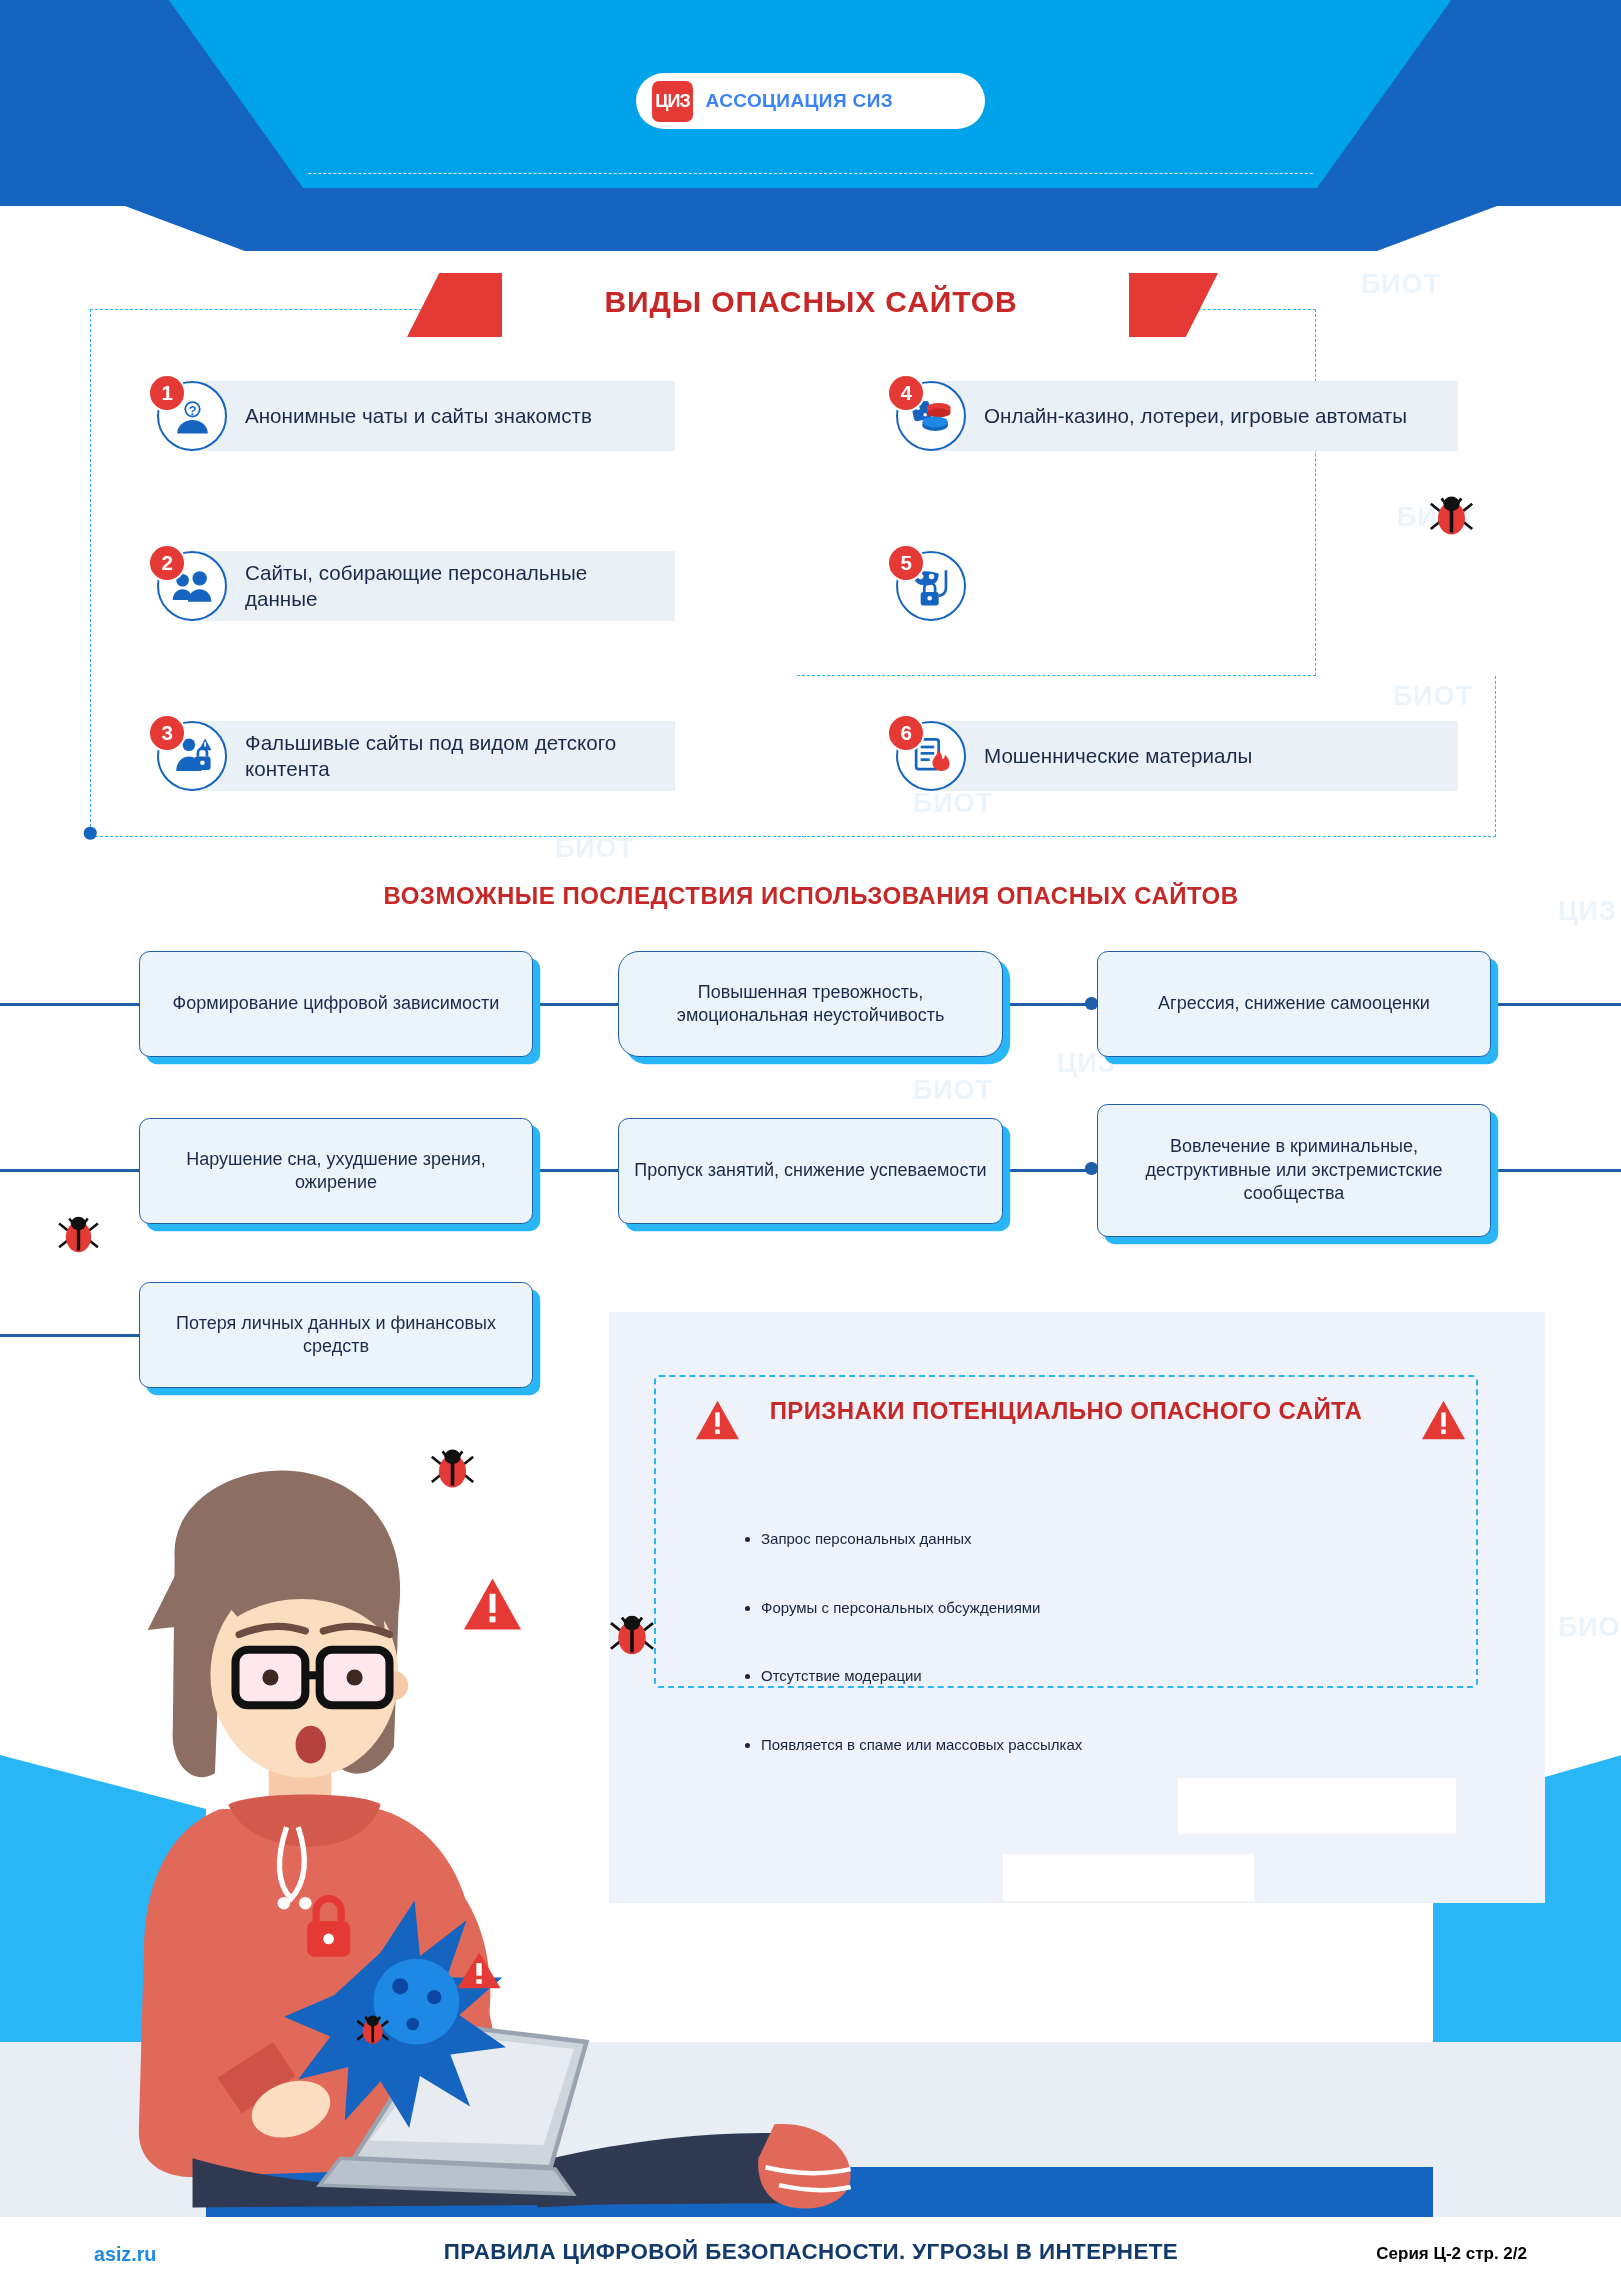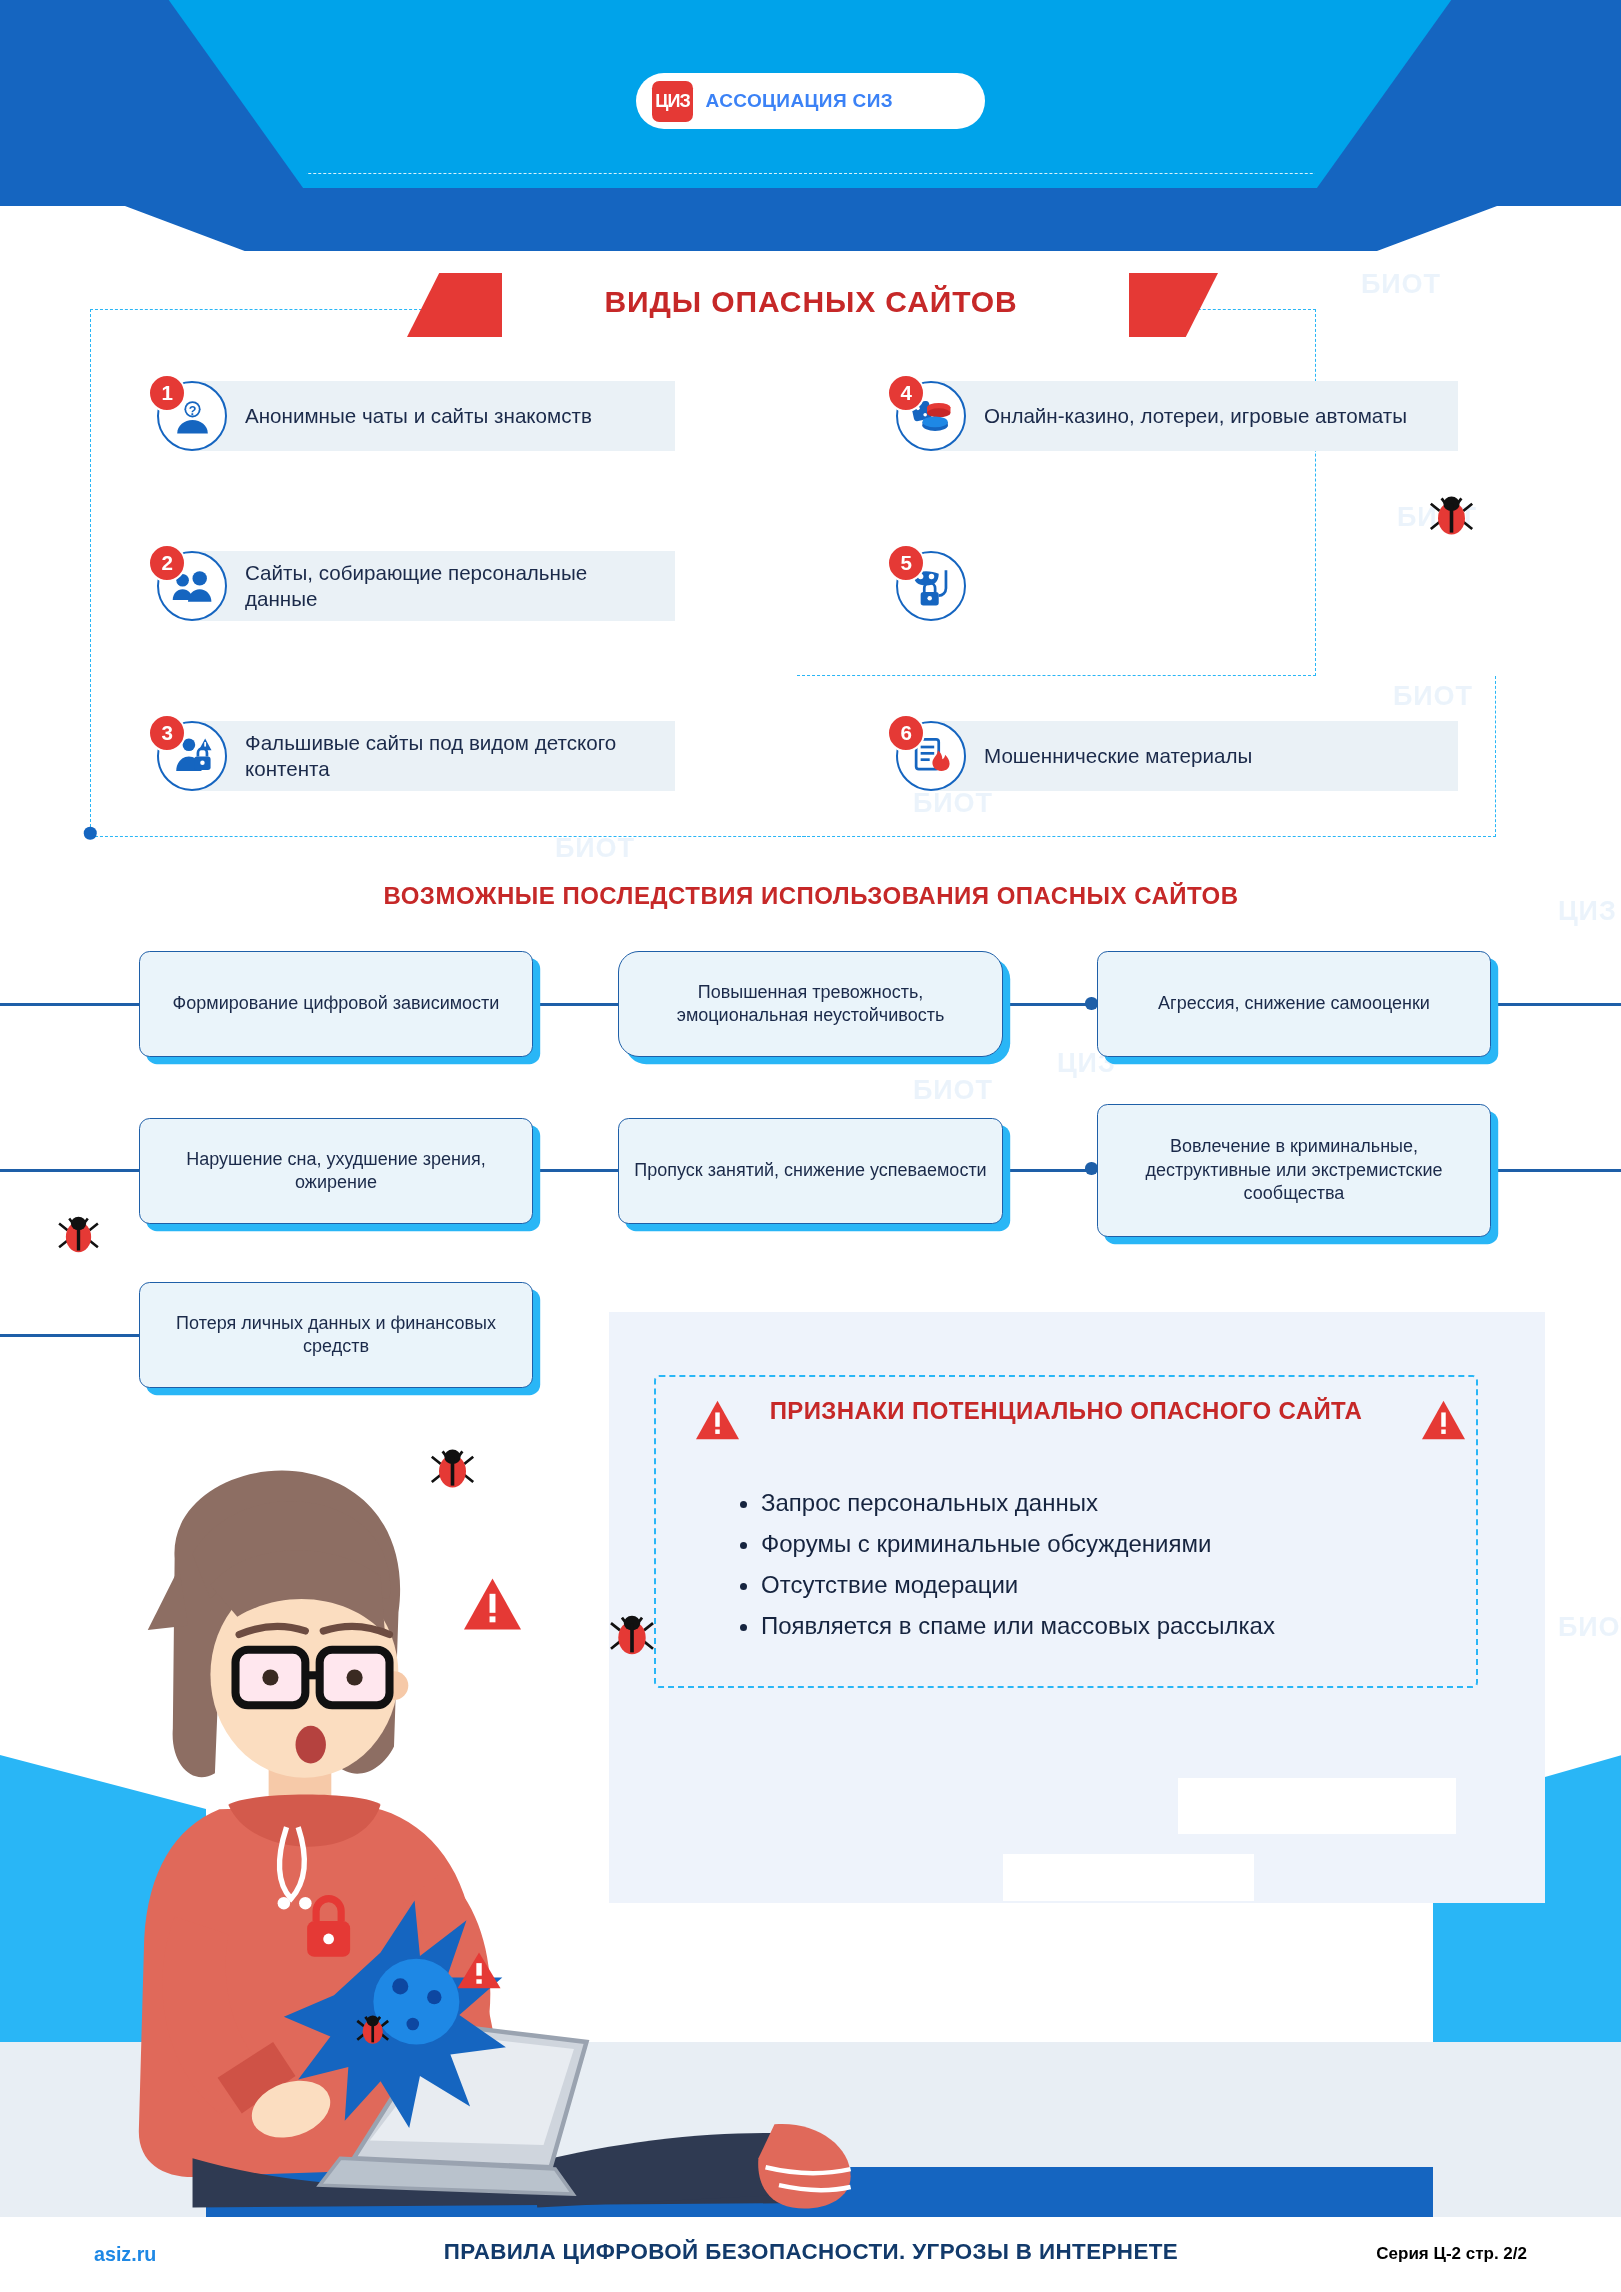--- a/index.html
+++ b/index.html
@@ -126,21 +126,21 @@
   }
   .signs-dash {
     position:absolute; left:654px; top:1375px; width:824px; height:313px;
     border:2.7px dashed #29b6f6; border-radius:5.4px; z-index:4;
   }
   .signs-title {
     position:absolute; left:654px; top:1397px; width:824px; text-align:center;
     font-size:24px; font-weight:700; color:#c62828; letter-spacing:0.4px; z-index:6;
   }
   .signs-list { position:absolute; left:721px; top:1469px; width:752px; z-index:6; }
-  .signs-list li { font-size:24px; line-height:1.7; color:#16243f; }
+  .signs-list li { font-size:15px; line-height:1.7; color:#16243f;margin-top:43px; }
   .white-card-1 { position:absolute; left:1178px; top:1778px; width:278px; height:56px; background:#ffffff; z-index:5; }
   .white-card-2 { position:absolute; left:1003px; top:1854px; width:251px; height:47px; background:#ffffff; z-index:5; }
 
   
   .bottom-blue-left {
     position:absolute; left:0; top:1755px; width:206px; height:466px; background:#29b6f6; z-index:1;
     clip-path: polygon(0 0, 100% 54px, 100% 100%, 0 100%);
   }
   .bottom-blue-right {
     position:absolute; left:1433px; top:1755px; width:189px; height:466px; background:#29b6f6; z-index:1;
@@ -357,21 +357,21 @@
 <svg class="warn-tri" style="left:1420px; top:1399px; z-index:7;" width="47" height="43" viewBox="0 0 52 48">
   <path d="M26 2 L50 45 L2 45 Z" fill="#e53935"></path>
   <rect x="23.5" y="15" width="5" height="16" fill="#fff"></rect>
   <rect x="23.5" y="34" width="5" height="5" fill="#fff"></rect>
 </svg>
 
 <div class="signs-title">ПРИЗНАКИ ПОТЕНЦИАЛЬНО ОПАСНОГО САЙТА</div>
 
 <ul class="signs-list">
   <li>Запрос персональных данных</li>
-  <li>Форумы с криминальные обсуждениями</li>
+  <li>Форумы с персональных обсуждениями</li>
   <li>Отсутствие модерации</li>
   <li>Появляется в спаме или массовых рассылках</li>
 </ul>
 
 <div class="white-card-1"></div>
 <div class="white-card-2"></div>
 
 <svg class="illus" viewBox="0 0 900 860">
 
   <path d="M100 120 C95 50 180 10 250 25 C330 42 360 110 350 180 L345 330 C330 360 300 370 280 350 L275 230 L150 235 L145 360 C120 375 95 350 98 310 Z" fill="#8d6e63"></path>

